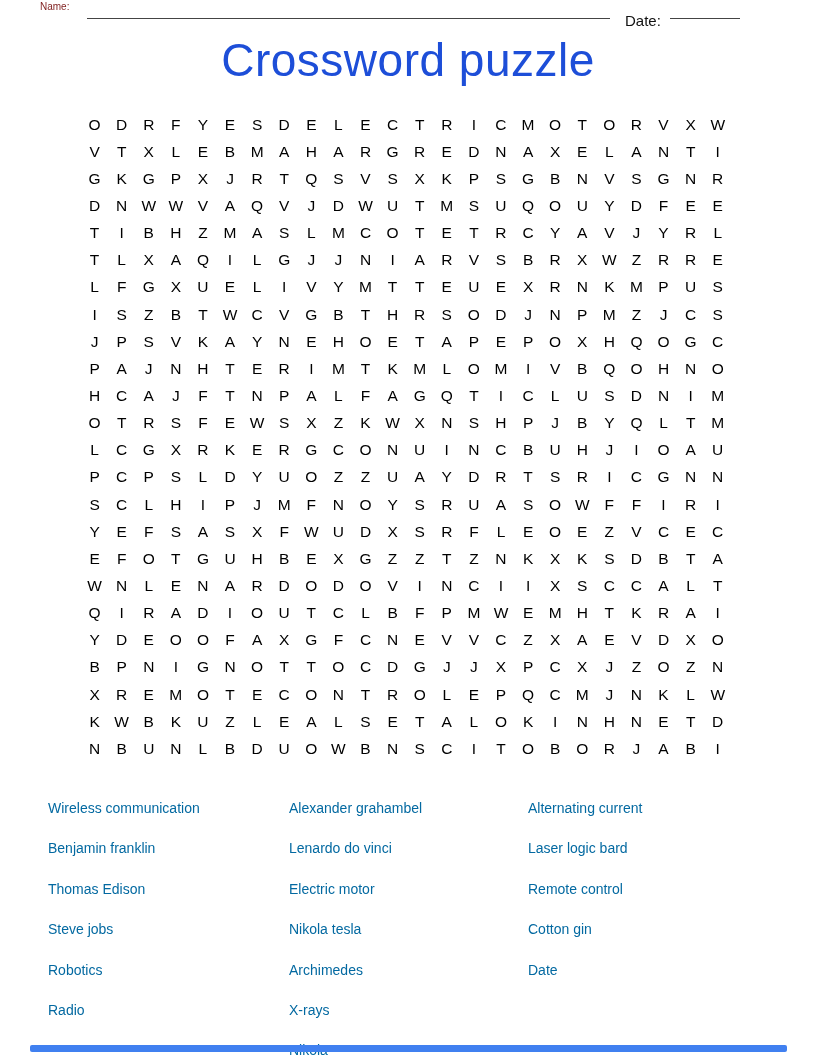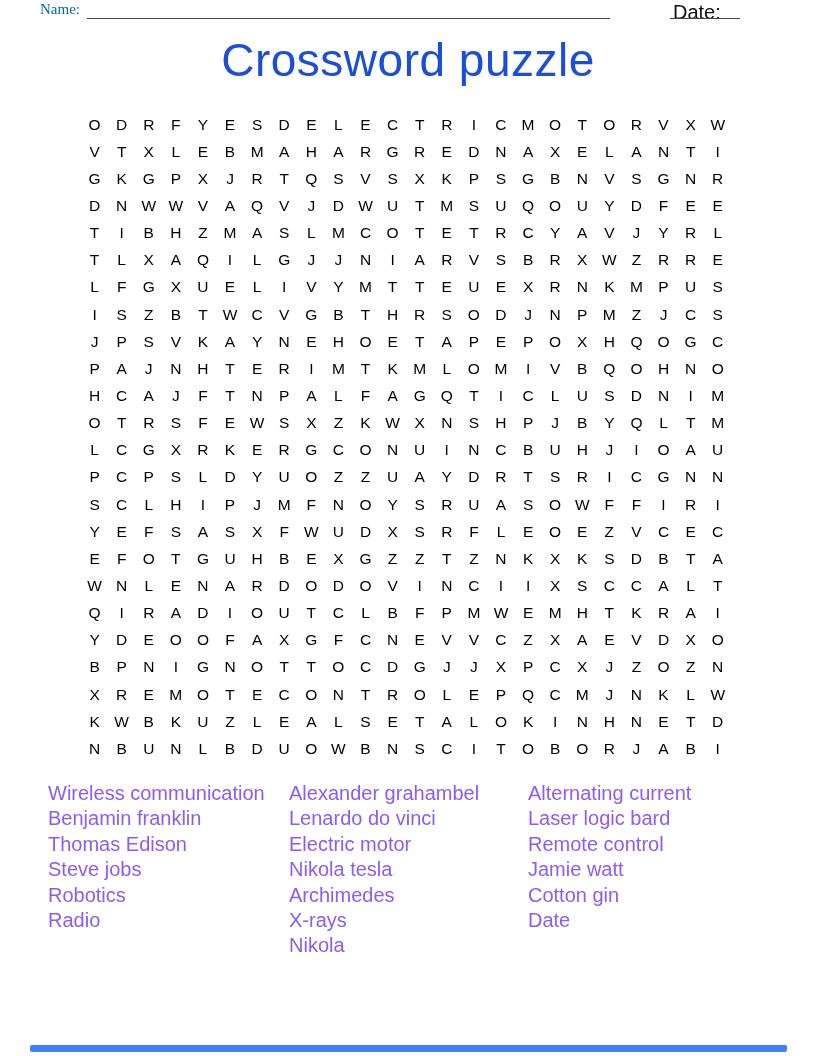--- a/index.html
+++ b/index.html
@@ -9,30 +9,30 @@
     background: #ffffff;
     color: #000000;
     font-family: "Liberation Sans", sans-serif;
     overflow: hidden;
   }
   .page { position: absolute; inset: 0; }
 
   
   .name-label {
     position: absolute; left: 40px; top: 1px;
-    font-size: 15px; color: #0369a1; font-family: Liberation Serif, serif;
+    font-size: 10px; color: #7f1d1d;
   }
   .name-line {
     position: absolute; left: 87px; top: 0;
     width: 523px; height: 19px;
     border-bottom: 1.5px solid #444;
   }
   .date-label {
-    position: absolute; left: 625px; top: 1px;
-    font-size: 20px; color: #111; margin-left: 48px;
+    position: absolute; left: 625px; top: 12px;
+    font-size: 15px; color: #111;
   }
   .date-line {
     position: absolute; left: 670px; top: 0;
     width: 70px; height: 19px;
     border-bottom: 1.5px solid #444;
   }
 
   
   .title {
     position: absolute; left: 0; top: 33px; width: 100%;
@@ -56,24 +56,25 @@
     font-weight: 400;
     color: #000;
   }
 
   
   .word-list { position: absolute; top: 781px; }
   .word-list.col-1 { left: 48px; }
   .word-list.col-2 { left: 289px; }
   .word-list.col-3 { left: 528px; }
   .word {
-    font-size: 20px;
+    font-size: 14px;
     line-height: 25.4px;
-    color: #8b5cf6;
+    color: #0369a1;
     white-space: nowrap;
+    margin-top: 15px;
   }
 
   
   .bottom-bar {
     position: absolute; left: 30px; top: 1045px;
     width: 757px; height: 7px;
     border-radius: 2px;
   }
 </style>
 </head>
@@ -681,20 +682,19 @@
       <div class="word">Electric motor</div>
       <div class="word">Nikola tesla</div>
       <div class="word">Archimedes</div>
       <div class="word">X-rays</div>
       <div class="word">Nikola</div>
     </div>
   <div class="word-list col-3">
       <div class="word">Alternating current</div>
       <div class="word">Laser logic bard</div>
       <div class="word">Remote control</div>
-      <div class="word">Jamie watt</div>
       <div class="word">Cotton gin</div>
       <div class="word">Date</div>
     </div>
 
   <div class="bottom-bar" style="background: rgb(64, 128, 240);"></div>
 
 </div>
 
 </body></html>

